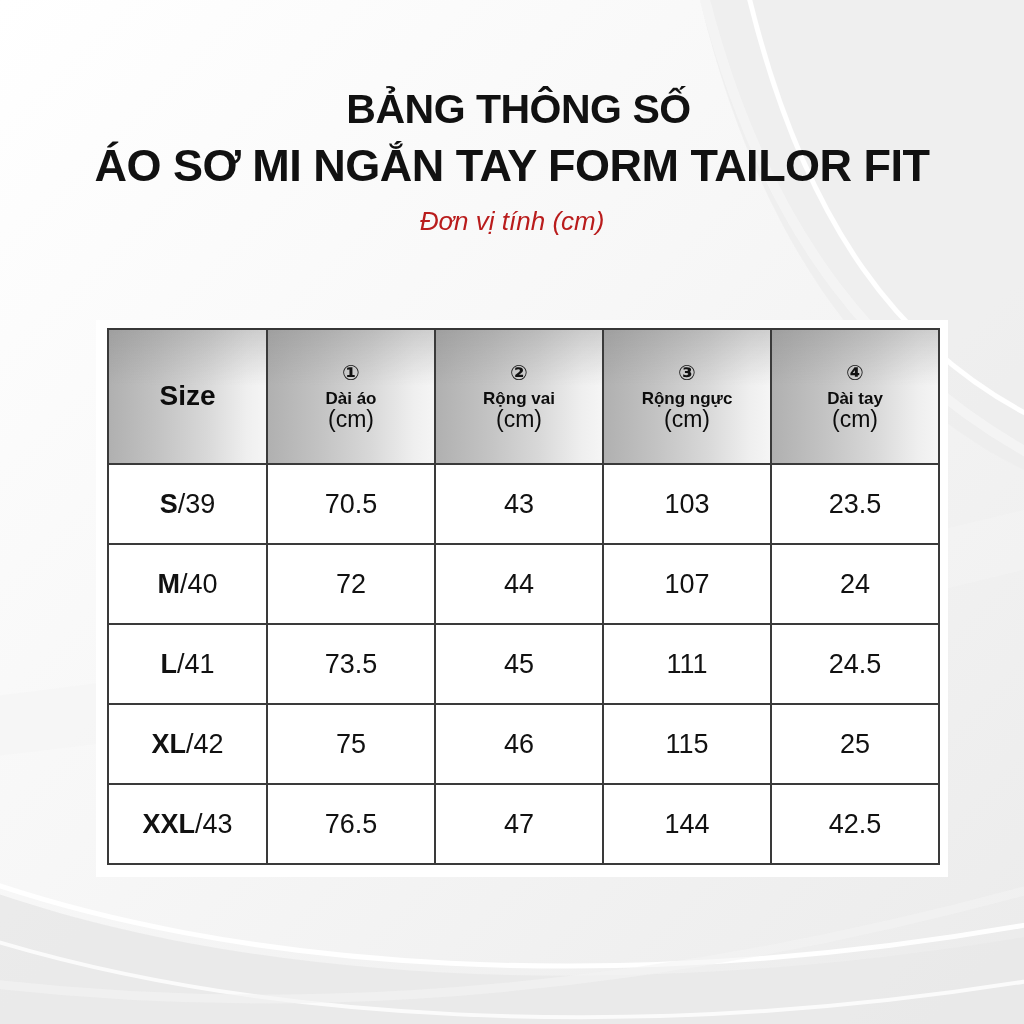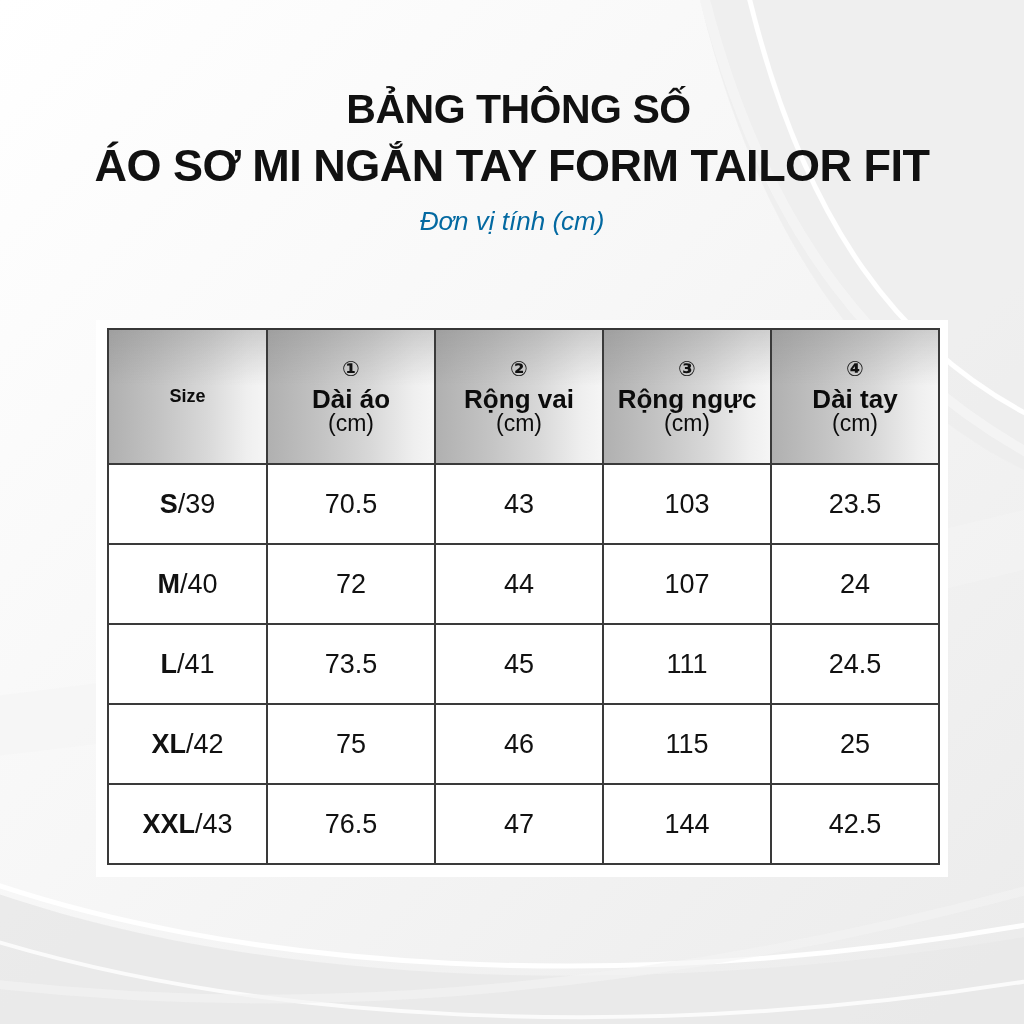--- a/index.html
+++ b/index.html
@@ -45,21 +45,21 @@
     line-height: 1.16;
     white-space: nowrap;
   }
   #title-line-1 { font-size: 41px; padding-left: 13px; }
   #title-line-2 { font-size: 45px; margin-top: 6px; }
 
   #subtitle {
     margin-top: 14px;
     font-size: 26px;
     font-style: italic;
-    color: #0369a1;
+    color: #b91c1c;
     letter-spacing: 0px;
   }
 
   
   #table-wrap {
     position: absolute;
     left: 96px;
     top: 320px;
     width: 852px;
     background: #ffffff;
@@ -97,33 +97,33 @@
     height: 133px;
     line-height: 1.0;
   }
   .hd-num {
     font-size: 21px;
     line-height: 1;
     margin-bottom: 7px;
     color: #111111;
   }
   .hd-label {
-    font-size: 26px;
+    font-size: 17px;
     font-weight: bold;
     line-height: 1.02;
     white-space: nowrap;
   }
   .hd-unit {
     font-size: 23px;
     font-weight: normal;
     line-height: 0.95;
     margin-top: 1px;
   }
   th.size-head .hd-inner { justify-content: center; }
-  th.size-head .hd-label { font-size: 18px; }
+  th.size-head .hd-label { font-size: 28px; }
 
   
   th.g-cell {
     background-image:
       linear-gradient(to bottom, rgba(120,120,120,0.30) 0%, rgba(255,255,255,0.0) 42%),
       linear-gradient(to right, #b0b0b0 0%, #c2c2c2 30%, #d8d8d8 62%, #efefef 88%, #f5f5f5 100%);
   }
 
   
   tbody td {

